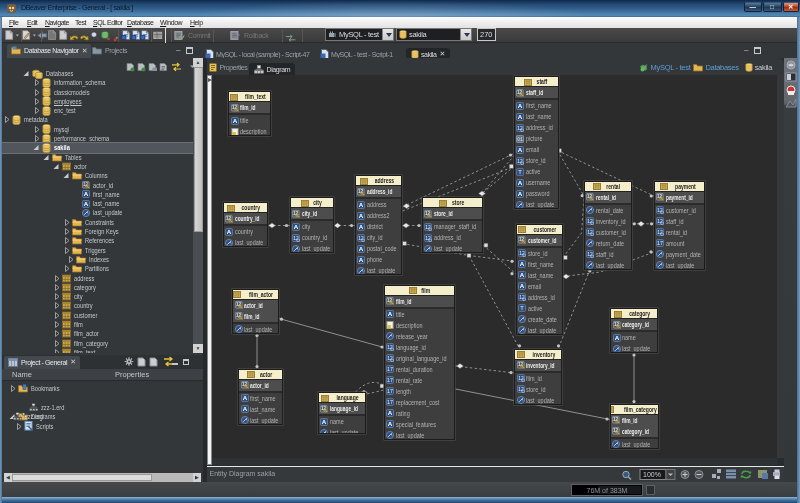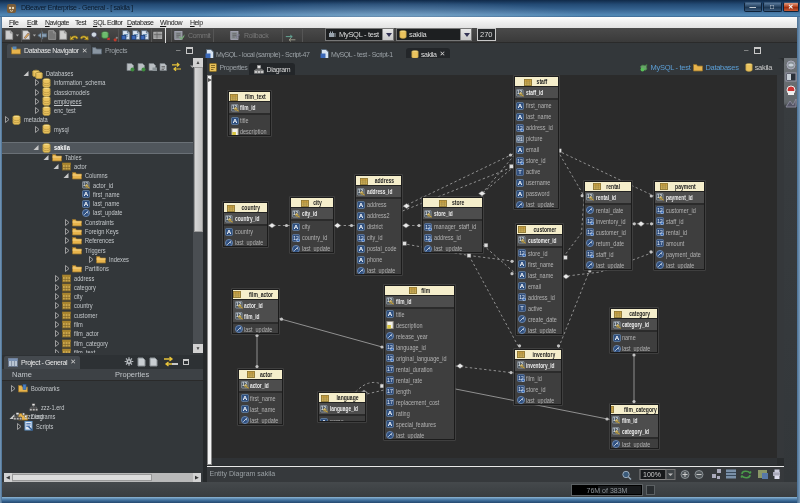--- a/index.html
+++ b/index.html
@@ -369,20 +369,31 @@
           <svg class="tw" width="10" height="9">
             <path d="M3.5 1.5 L7 4.5 L3.5 7.5 Z" fill="none" stroke="#a8a8a8" stroke-width="0.9"></path>
           </svg>
           <svg width="9" height="10" style="flex:none">
             <ellipse cx="4.5" cy="1.9" rx="3.6" ry="1.5" fill="#f5dc8c" stroke="#a98f3e" stroke-width="0.7"></ellipse>
             <path d="M0.9 1.9 V8 A3.6 1.6 0 0 0 8.1 8 V1.9" fill="#eac35e" stroke="#a98f3e" stroke-width="0.7"></path>
             <path d="M0.9 4 A3.6 1.6 0 0 0 8.1 4 M0.9 6 A3.6 1.6 0 0 0 8.1 6" fill="none" stroke="#b89440" stroke-width="0.7"></path>
           </svg>
           <span class="tl">mysql</span>
         </div>
+        <div class="trow" style="top:75.9px;padding-left:30px;">
+          <svg class="tw" width="10" height="9">
+            <path d="M3.5 1.5 L7 4.5 L3.5 7.5 Z" fill="none" stroke="#a8a8a8" stroke-width="0.9"></path>
+          </svg>
+          <svg width="9" height="10" style="flex:none">
+            <ellipse cx="4.5" cy="1.9" rx="3.6" ry="1.5" fill="#f5dc8c" stroke="#a98f3e" stroke-width="0.7"></ellipse>
+            <path d="M0.9 1.9 V8 A3.6 1.6 0 0 0 8.1 8 V1.9" fill="#eac35e" stroke="#a98f3e" stroke-width="0.7"></path>
+            <path d="M0.9 4 A3.6 1.6 0 0 0 8.1 4 M0.9 6 A3.6 1.6 0 0 0 8.1 6" fill="none" stroke="#b89440" stroke-width="0.7"></path>
+          </svg>
+          <span class="tl">performance_schema</span>
+        </div>
         <div class="trow sel" style="top:85.2px;padding-left:30px;font-weight:bold;">
           <svg class="tw" width="10" height="9">
             <path d="M6.5 2 L6.5 7 L1.5 7 Z" fill="#c8c8c8"></path>
           </svg>
           <svg width="9" height="10" style="flex:none">
             <ellipse cx="4.5" cy="1.9" rx="3.6" ry="1.5" fill="#f5dc8c" stroke="#a98f3e" stroke-width="0.7"></ellipse>
             <path d="M0.9 1.9 V8 A3.6 1.6 0 0 0 8.1 8 V1.9" fill="#eac35e" stroke="#a98f3e" stroke-width="0.7"></path>
             <path d="M0.9 4 A3.6 1.6 0 0 0 8.1 4 M0.9 6 A3.6 1.6 0 0 0 8.1 6" fill="none" stroke="#b89440" stroke-width="0.7"></path>
           </svg>
           <span class="tl">sakila</span>
@@ -485,21 +496,21 @@
         <div class="trow" style="top:187.50000000000003px;padding-left:60px;">
           <svg class="tw" width="10" height="9">
             <path d="M3.5 1.5 L7 4.5 L3.5 7.5 Z" fill="none" stroke="#a8a8a8" stroke-width="0.9"></path>
           </svg>
           <svg width="10" height="9" style="flex:none">
             <path d="M0.5 2 L0.5 8 L9.5 8 L9.5 3 L4.5 3 L3.5 1.5 L0.5 1.5 Z" fill="#e8b44c" stroke="#96712c" stroke-width="0.8"></path>
             <path d="M0.5 4 L9.5 4" stroke="#f6d488" stroke-width="1"></path>
           </svg>
           <span class="tl">Triggers</span>
         </div>
-        <div class="trow" style="top:196.8px;padding-left:84px;">
+        <div class="trow" style="top:196.8px;padding-left:64px;">
           <svg class="tw" width="10" height="9">
             <path d="M3.5 1.5 L7 4.5 L3.5 7.5 Z" fill="none" stroke="#a8a8a8" stroke-width="0.9"></path>
           </svg>
           <svg width="10" height="9" style="flex:none">
             <path d="M0.5 2 L0.5 8 L9.5 8 L9.5 3 L4.5 3 L3.5 1.5 L0.5 1.5 Z" fill="#e8b44c" stroke="#96712c" stroke-width="0.8"></path>
             <path d="M0.5 4 L9.5 4" stroke="#f6d488" stroke-width="1"></path>
           </svg>
           <span class="tl">Indexes</span>
         </div>
         <div class="trow" style="top:206.10000000000002px;padding-left:60px;">
@@ -1439,21 +1450,21 @@
             </div>
             <div class="erow">
               <svg width="8" height="8" viewBox="0 0 9 9">
                 <circle cx="4.5" cy="4.5" r="4" fill="#2e4f80" stroke="#6f8cb4"></circle>
                 <path d="M2.5 6.5 L6.5 2.5 M5.5 3.5 L7 5" stroke="#d8dde4" stroke-width="1" fill="none"></path>
               </svg>
               <span>last_update</span>
             </div>
           </div>
         </div>
-        <div class="ent" style="left:106.0px;top:317px;width:48.5px;height:30px">
+        <div class="ent" style="left:106.0px;top:317px;width:48.5px;height:42px">
           <div class="ehdr" style="height:10px">
             <svg width="8" height="7" viewBox="0 0 9 8" style="margin:1px 2px 0 2px;flex:none">
               <rect x="0.5" y="0.5" width="8" height="7" fill="#e2bc5c" stroke="#8a7430"></rect>
               <rect x="1" y="1" width="7" height="2" fill="#cfa23e"></rect>
               <path d="M3.2 1 V7.5 M5.9 1 V7.5 M1 3.5 H8 M1 5.5 H8" stroke="#8a7a40" stroke-width="0.6"></path>
             </svg>
             <span>language</span>
           </div>
           <div class="pksec">
             <div class="erow pk">

